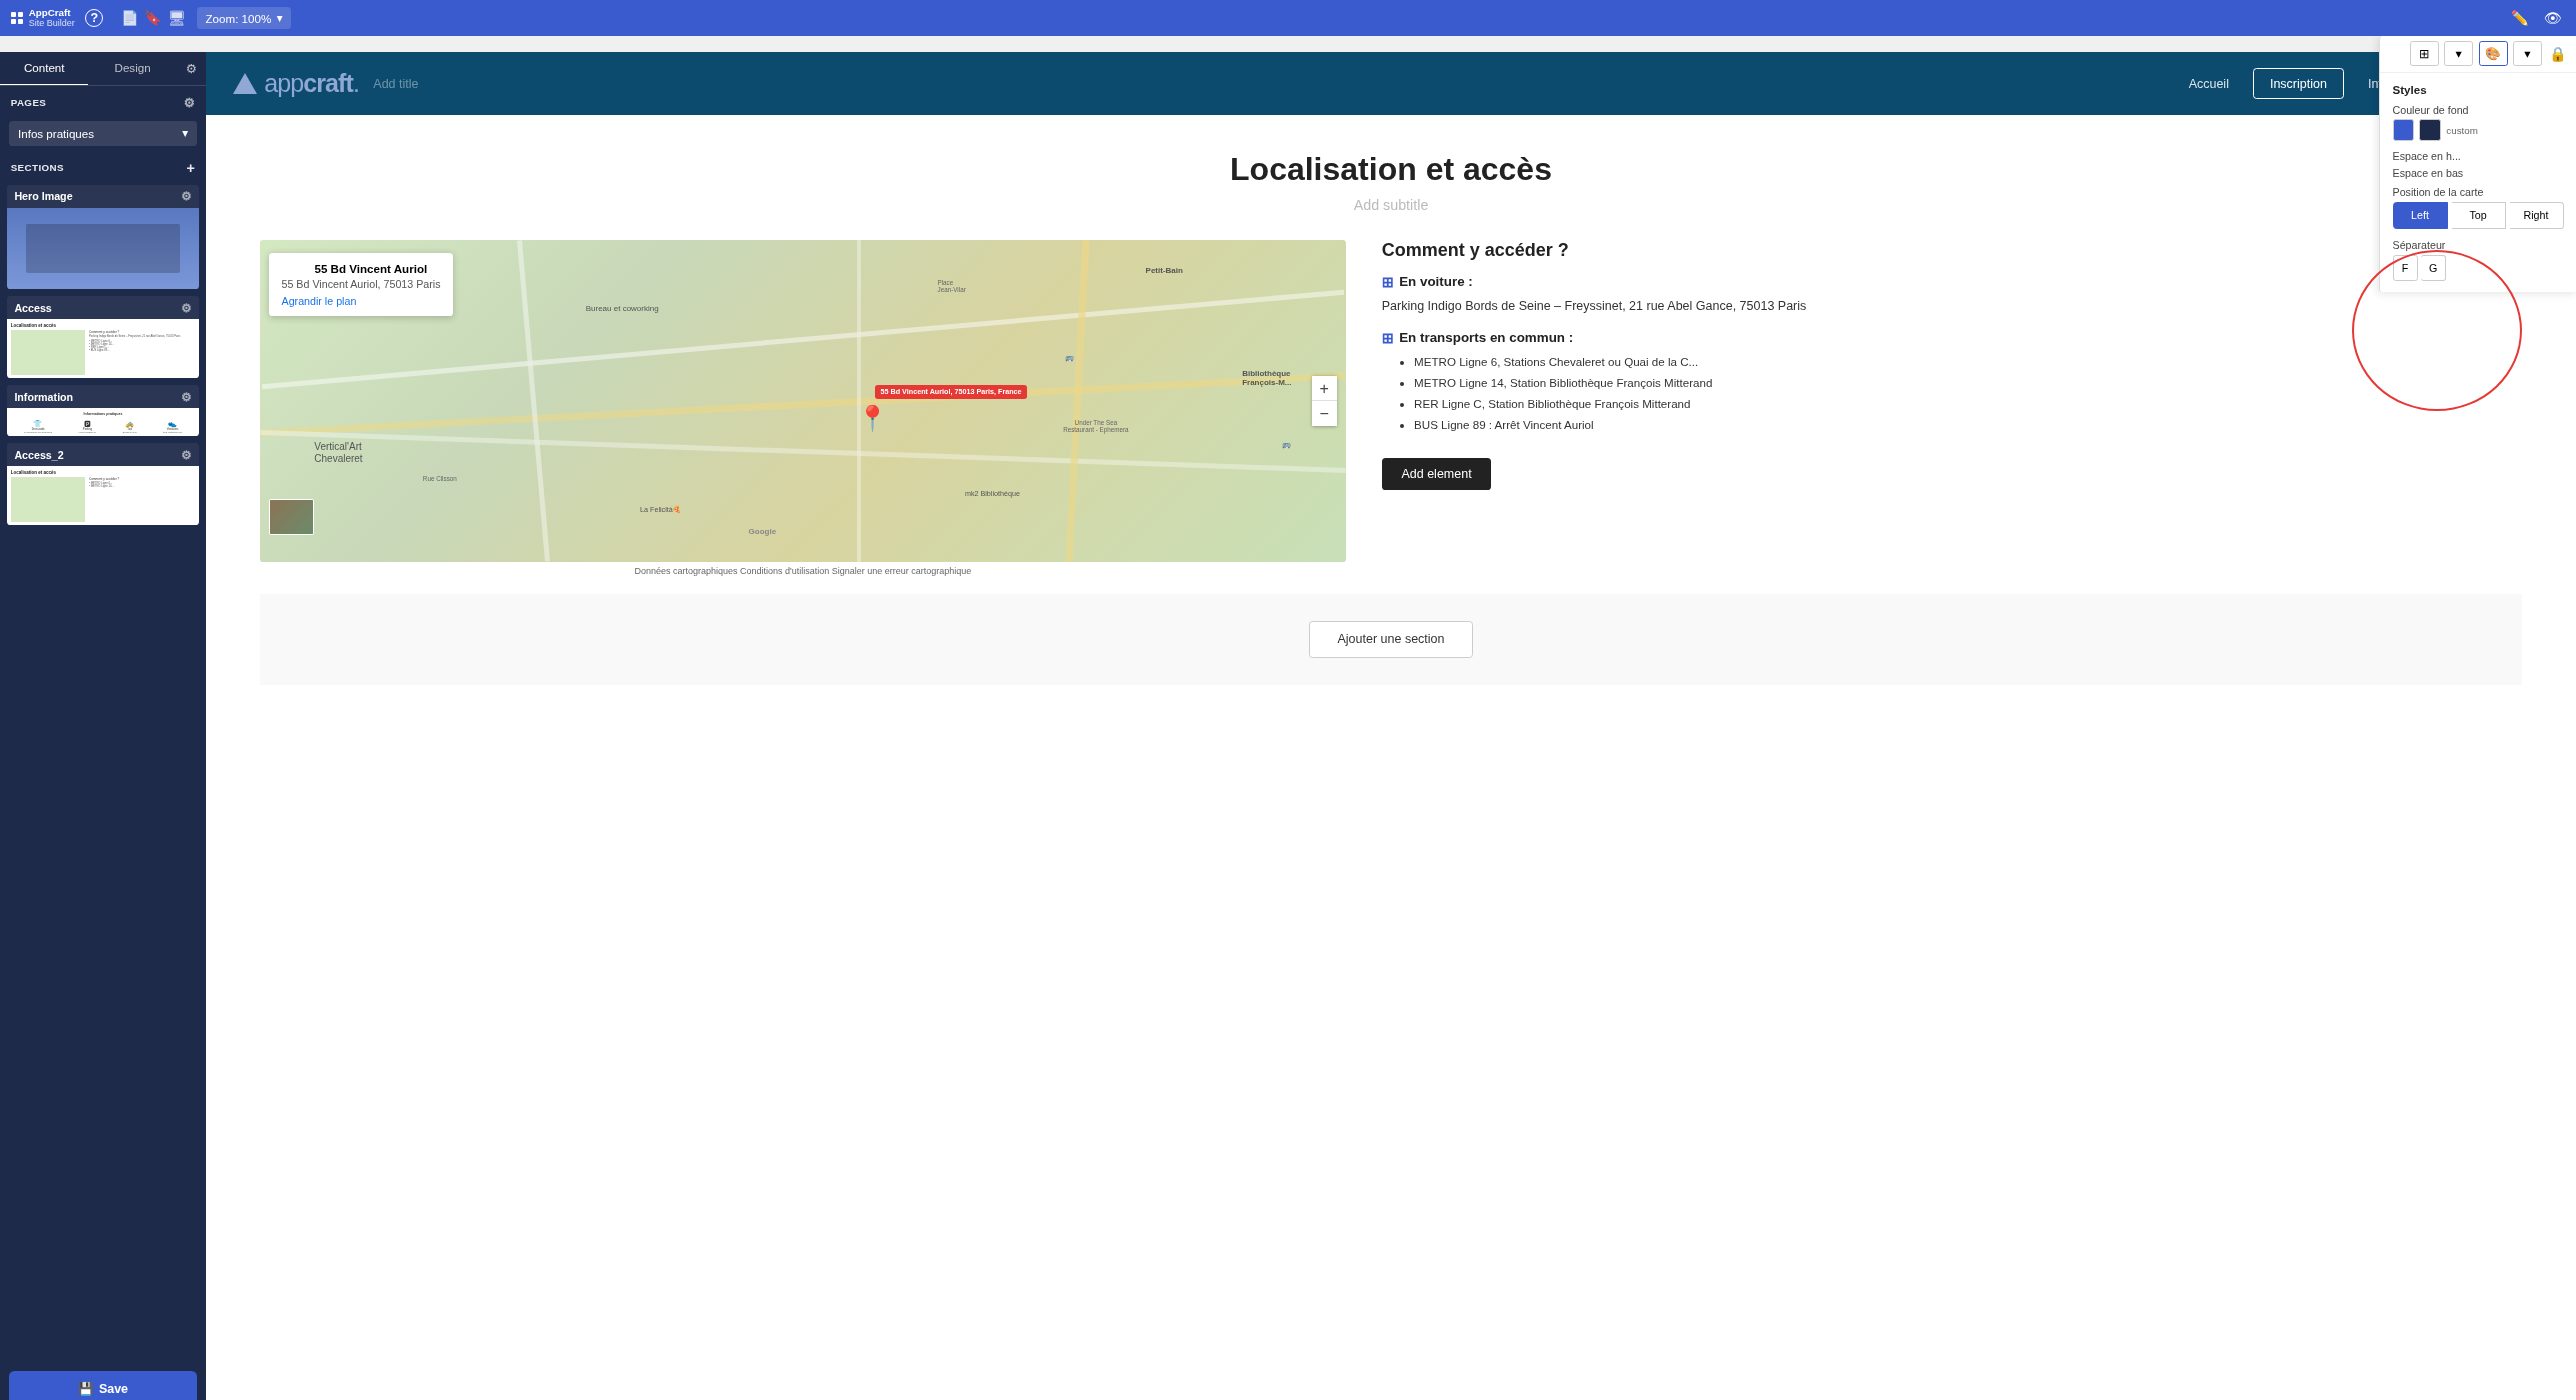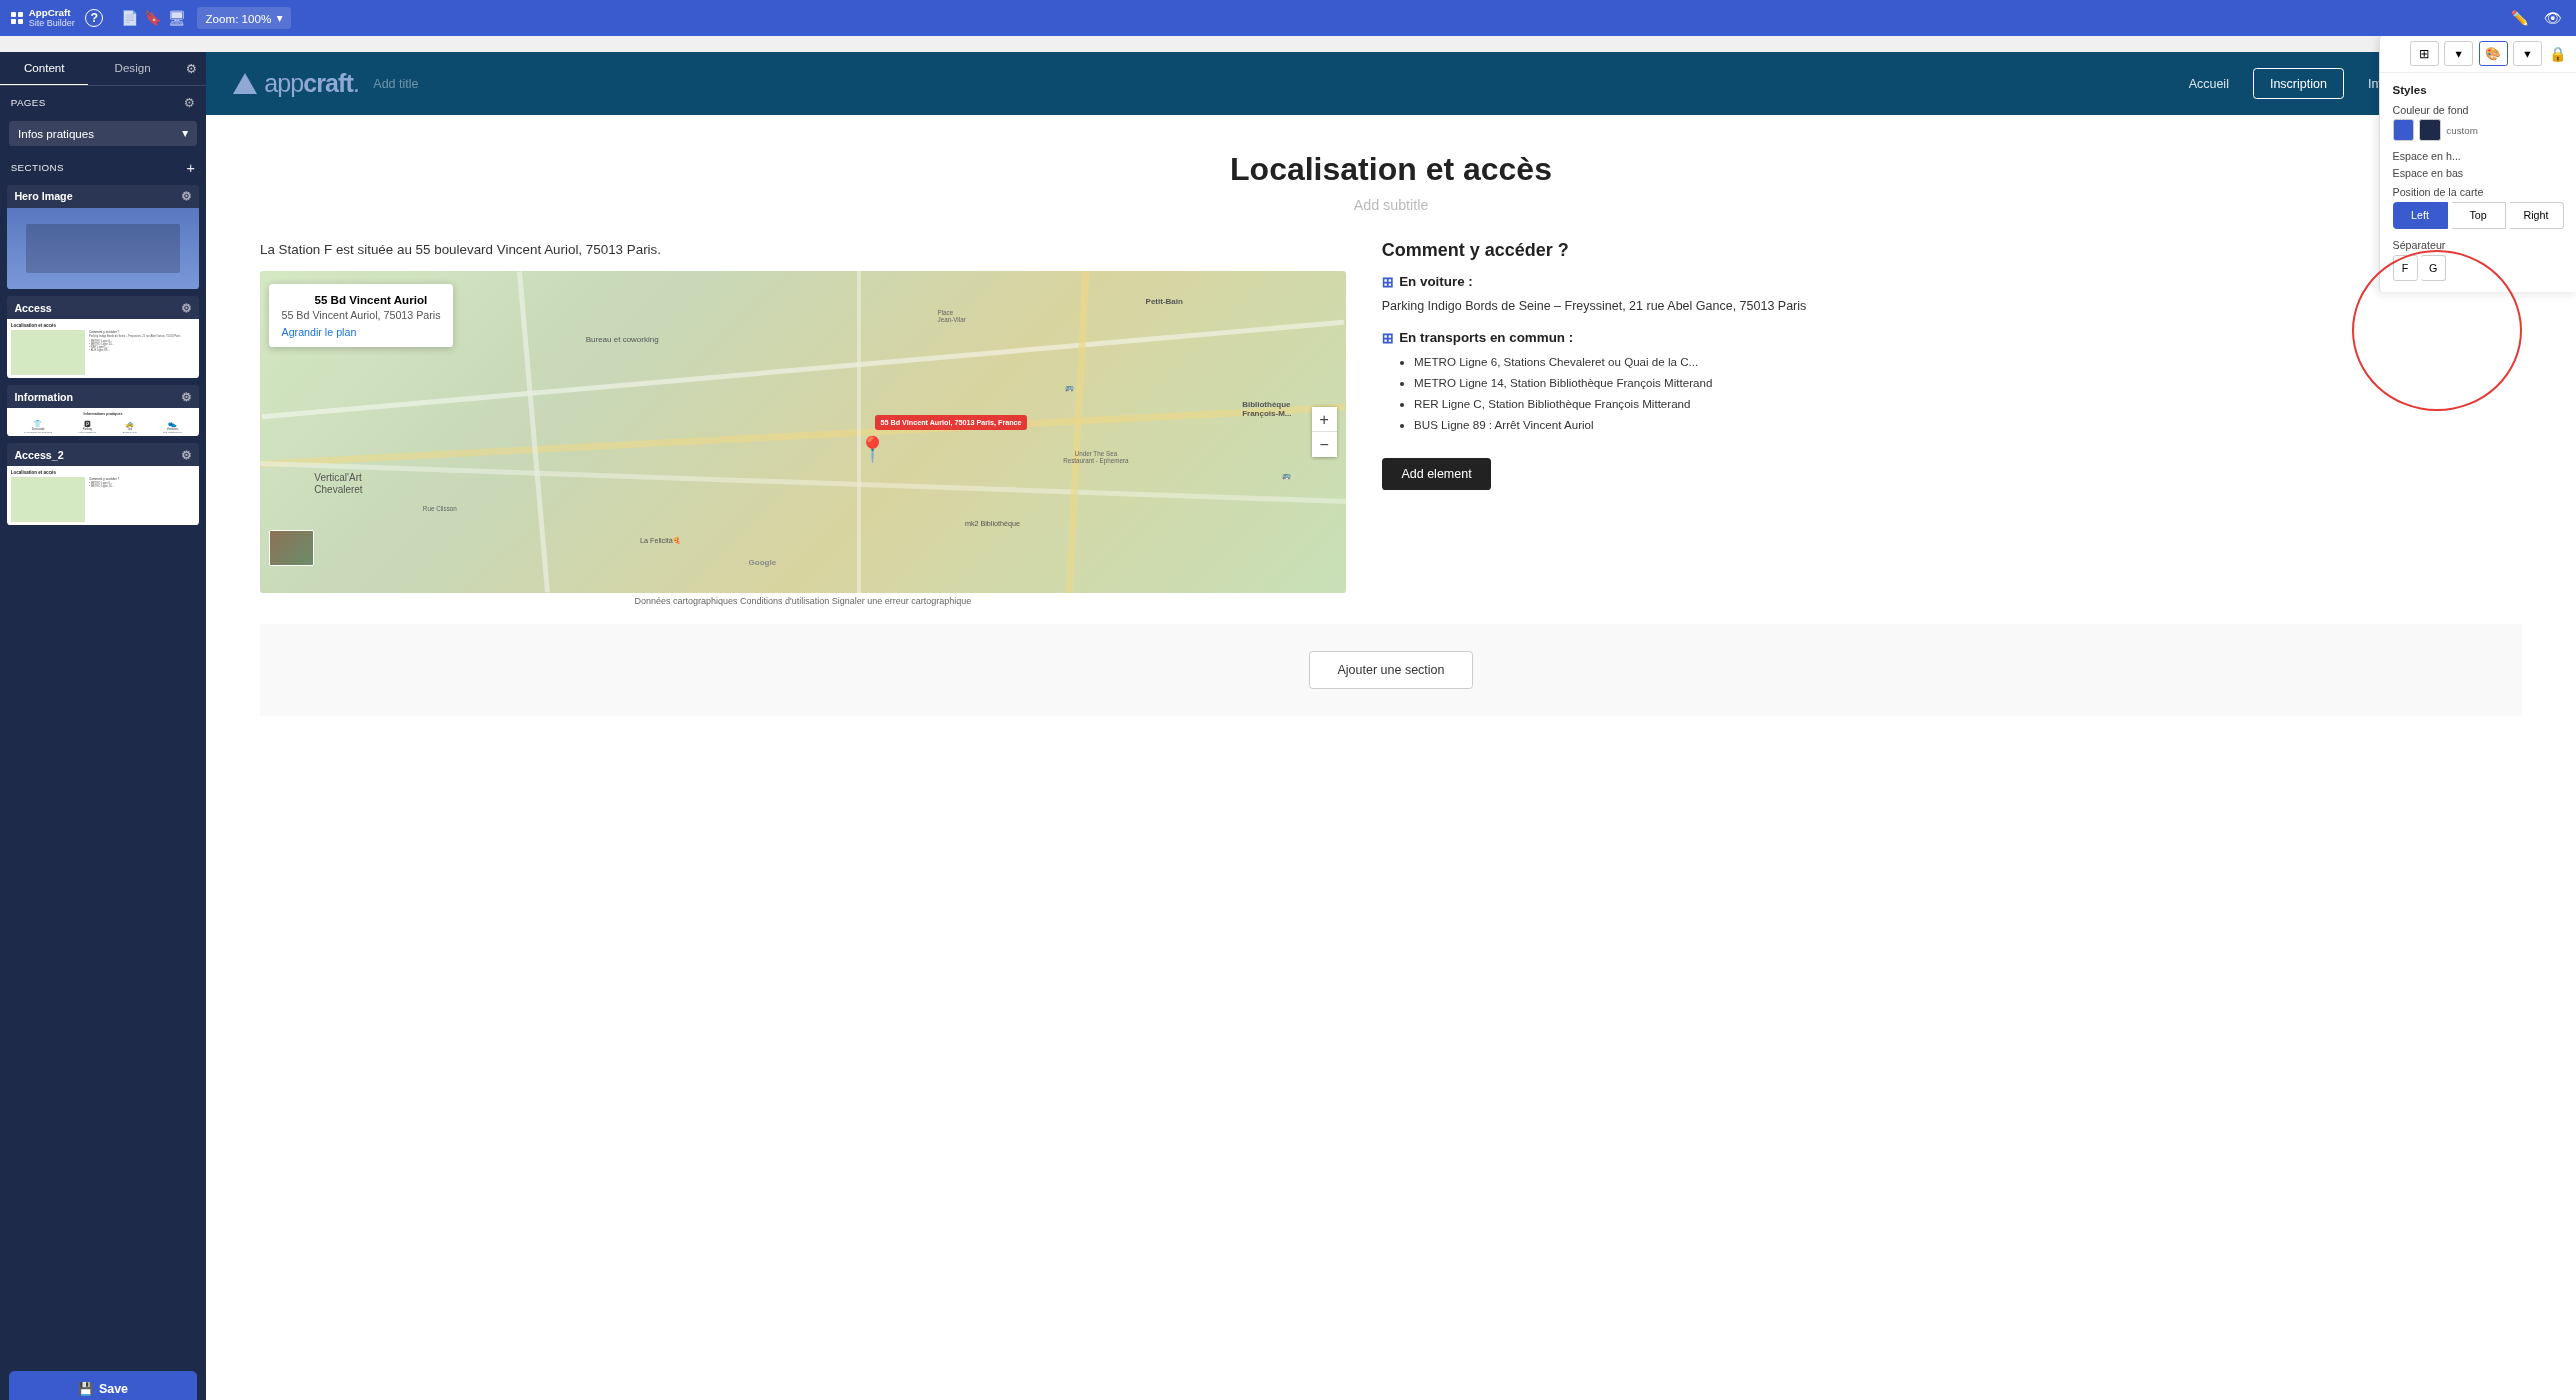--- a/index.html
+++ b/index.html
@@ -72,21 +72,21 @@
     .sidebar-tab {
       flex: 1; padding: 9px; text-align: center; font-size: 11.6px;
       cursor: pointer; color: rgba(255,255,255,0.7);
     }
     .sidebar-tab.active { color: white; border-bottom: 1.8px solid white; }
     .sidebar-tab-gear {
       padding: 9px; color: rgba(255,255,255,0.7); cursor: pointer; font-size: 12.5px;
     }
     .sidebar-section-header {
       display: flex; align-items: center; justify-content: space-between;
-      padding: 9px 10.7px 5.4px; font-size: 9.8px; font-weight: 400;
+      padding: 9px 10.7px 5.4px; font-size: 9.8px; font-weight: 700;
       text-transform: uppercase; letter-spacing: 0.4px; color: rgba(255,255,255,0.9);
     }
     .sidebar-section-header .plus-icon { font-size: 14.3px; cursor: pointer; }
     .sidebar-section-header .gear-icon { font-size: 12.5px; cursor: pointer; opacity: 0.7; }
     .pages-dropdown {
       margin: 5.4px 9px;
       background: rgba(255,255,255,0.12);
       border-radius: 3.6px;
       padding: 5.4px 9px;
       display: flex; align-items: center; justify-content: space-between;
@@ -488,21 +488,20 @@
       </nav>
     </div>
 
     <div class="page-content">
       <h1 class="page-title">Localisation et accès</h1>
       <p class="page-subtitle">Add subtitle</p>
 
       <div class="content-row">
 
         <div class="map-area">
-          <p class="map-description">La Station F est située au 55 boulevard Vincent Auriol, 75013 Paris.</p>
           <div class="map-container">
             <div class="map-placeholder">
 
               <div style="position:absolute;top:0;left:0;width:100%;height:100%;opacity:0.6;">
 
                 <div style="position:absolute;top:30%;left:0;width:100%;height:5.4px;background:white;opacity:0.8;transform:rotate(-5deg);"></div>
                 <div style="position:absolute;top:50%;left:0;width:100%;height:7.2px;background:#f9d877;opacity:0.7;transform:rotate(-3deg);"></div>
                 <div style="position:absolute;top:65%;left:0;width:100%;height:4.5px;background:white;opacity:0.6;transform:rotate(2deg);"></div>
                 <div style="position:absolute;top:0;left:25%;width:4.5px;height:100%;background:white;opacity:0.7;transform:rotate(-5deg);"></div>
                 <div style="position:absolute;top:0;left:55%;width:3.6px;height:100%;background:white;opacity:0.6;"></div>

